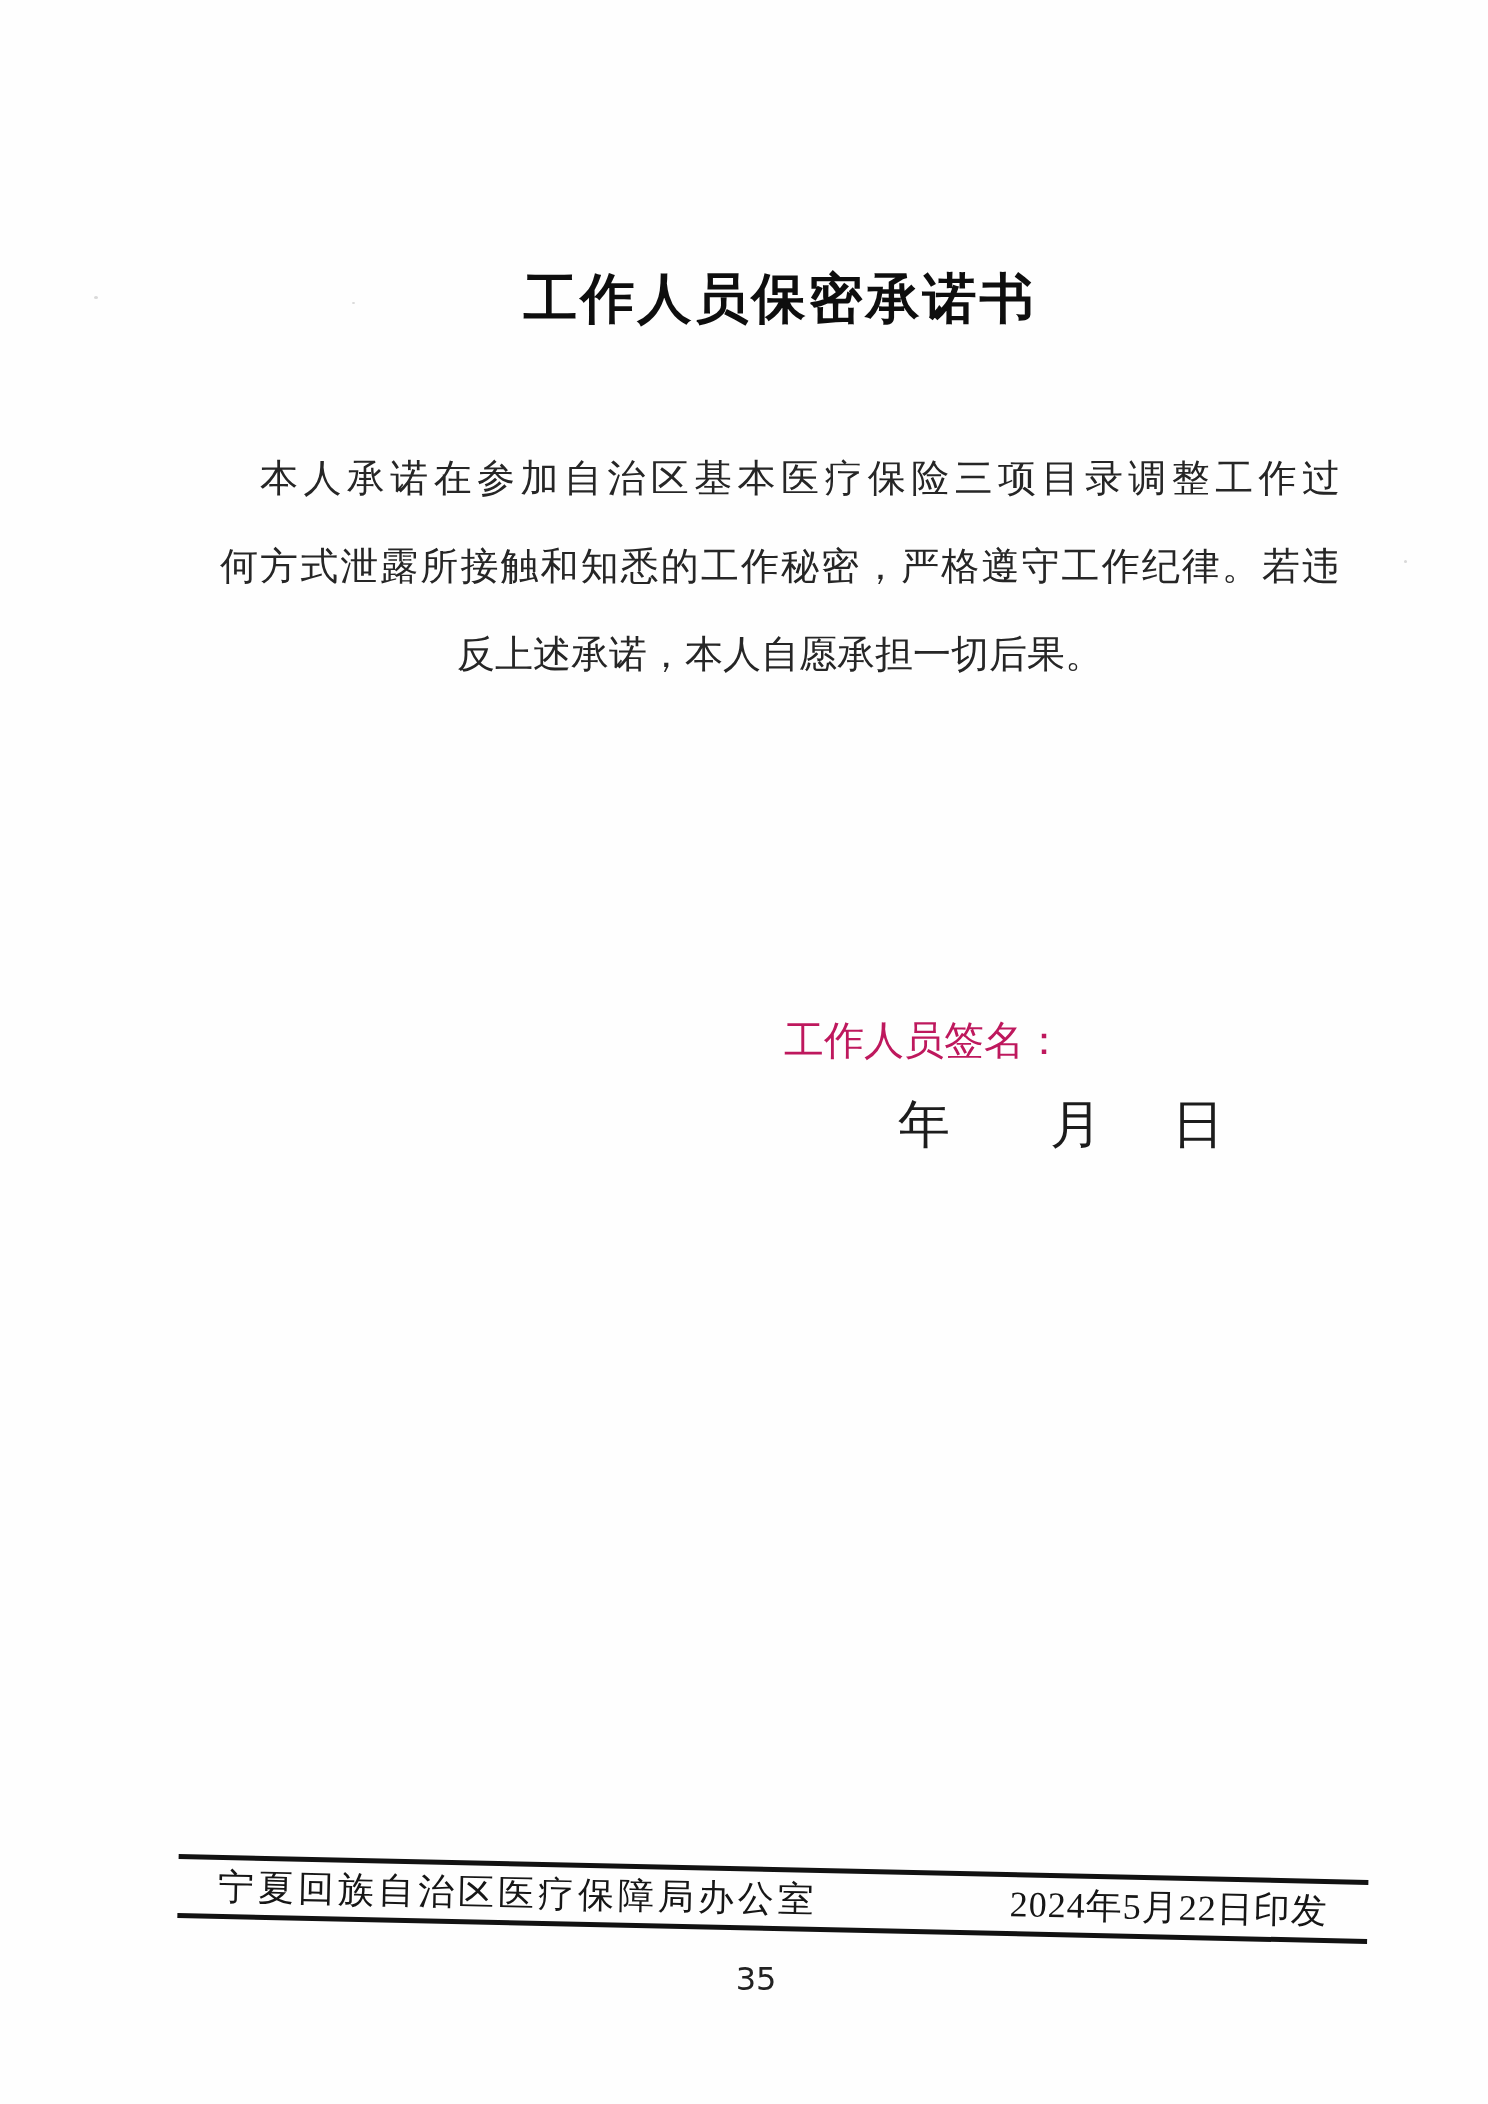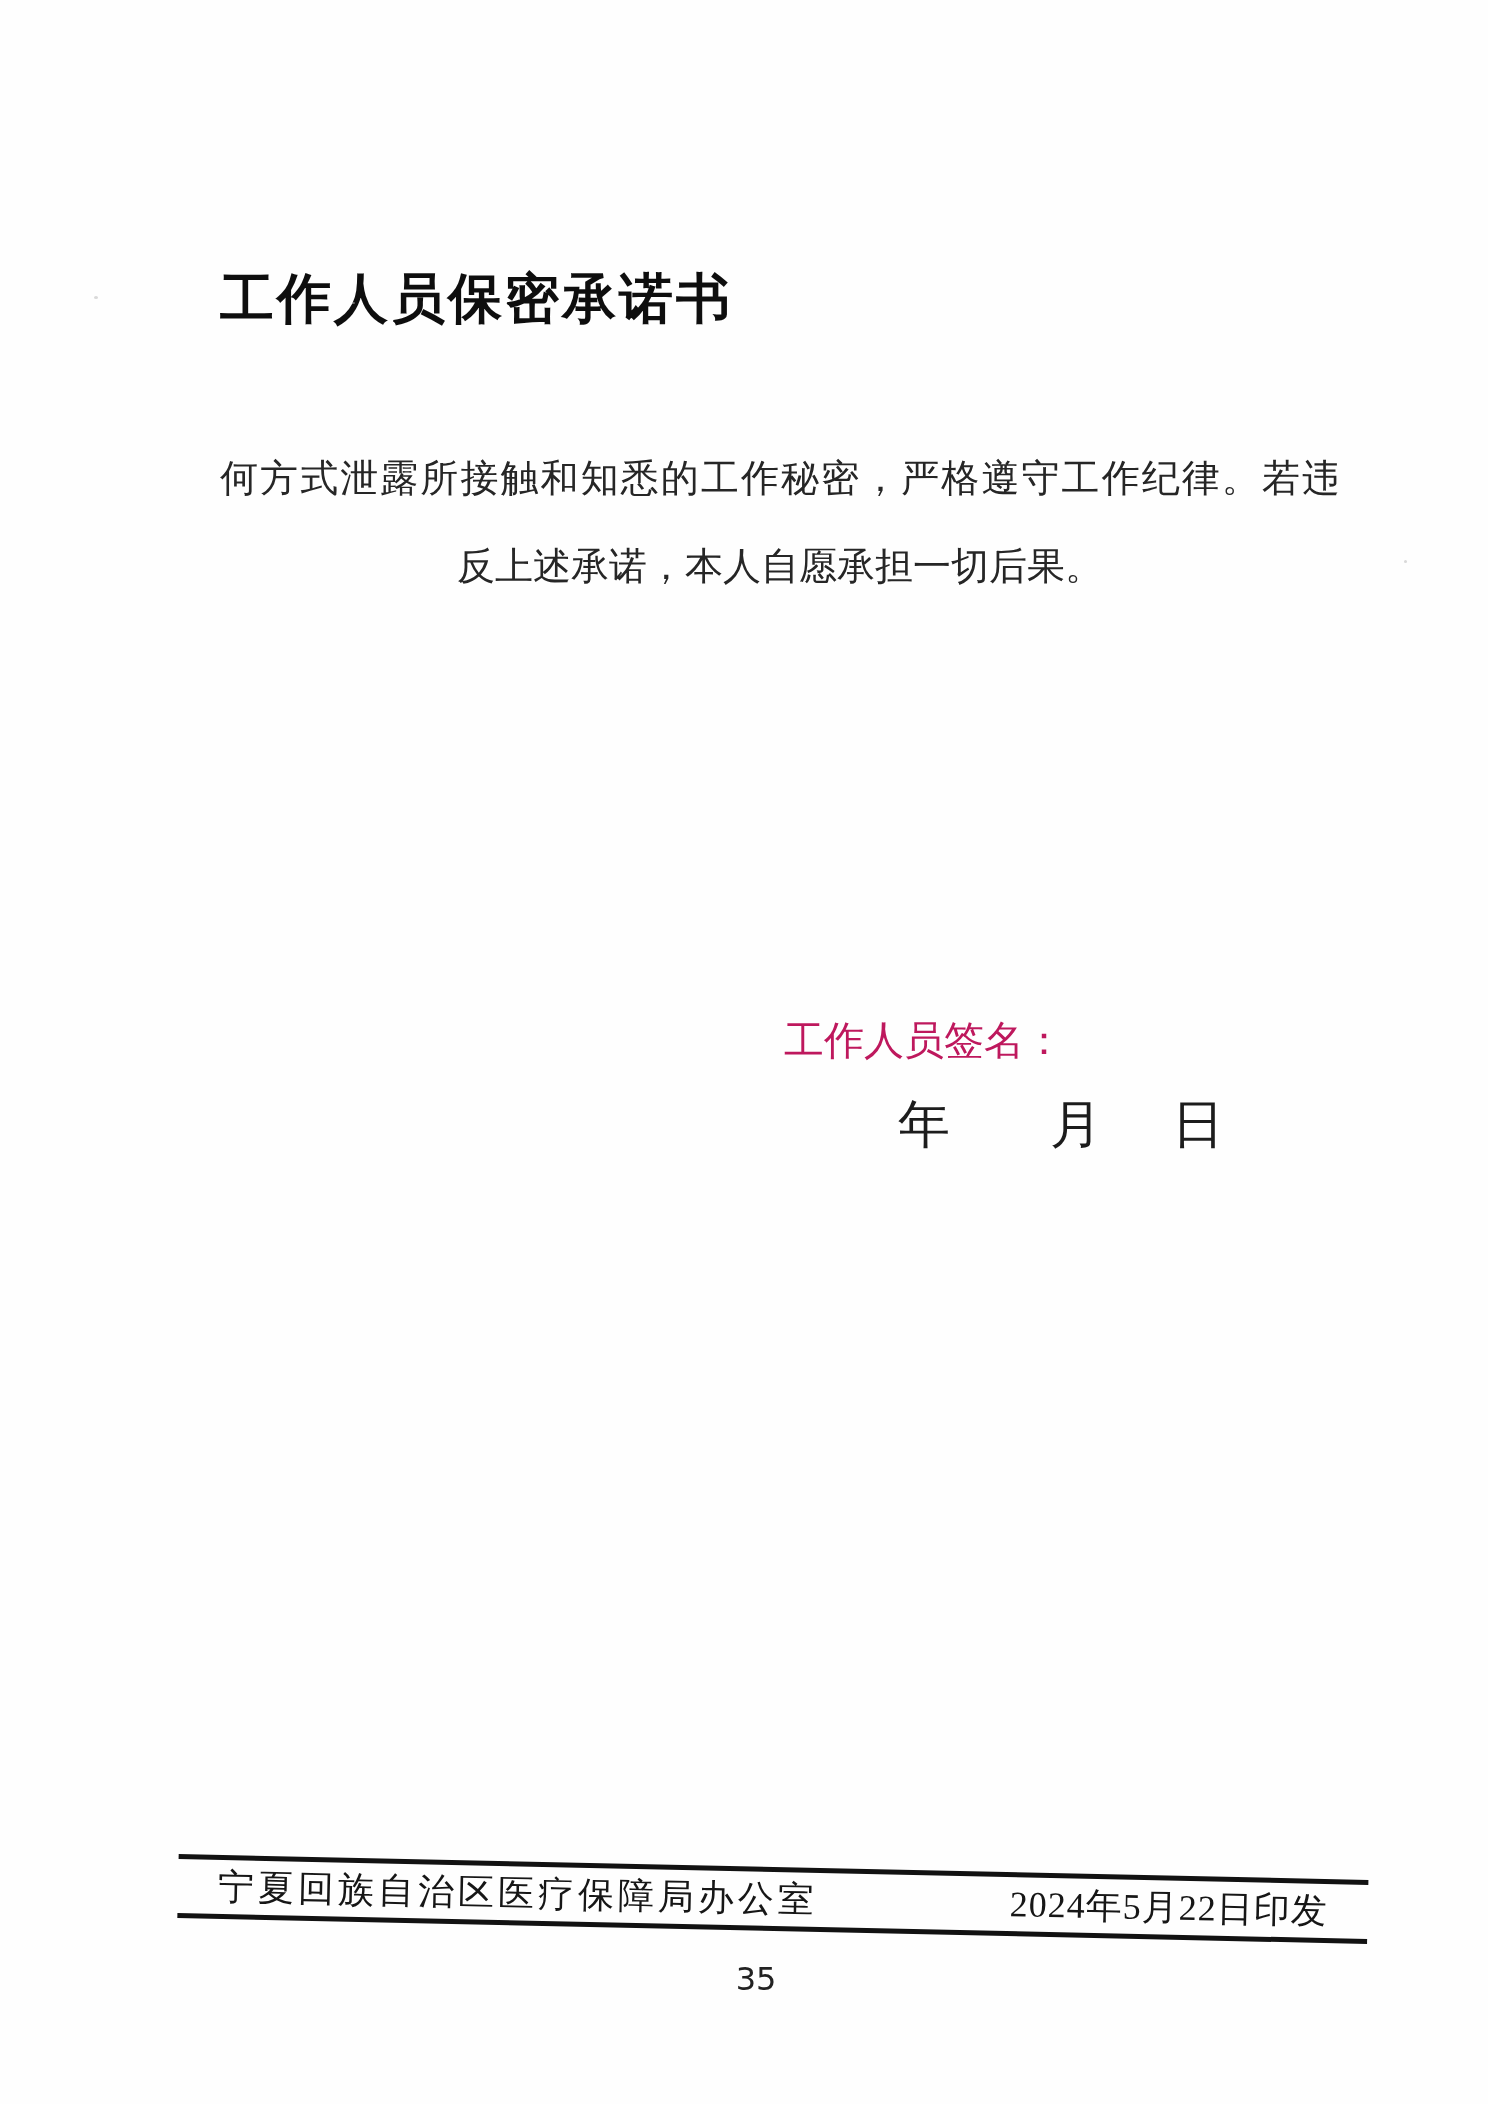--- a/index.html
+++ b/index.html
@@ -15,21 +15,21 @@
     font-family: "Liberation Serif", "DejaVu Serif", serif;
     color: #1e1e1e;
     overflow: hidden;
   }
   .doc-title {
     position: absolute;
     top: 268px;
     left: 220px;
     width: 1120px;
     margin: 0;
-    text-align: left;
+    text-align: center;
     font-size: 54px;
     line-height: 62px;
     font-weight: 700;
     letter-spacing: 3px;
     color: #0e0e0e;
   }
   .body-text {
     position: absolute;
     top: 434px;
     left: 220px;
@@ -117,20 +117,21 @@
   .speck.s3 { left: 352px; top: 302px;  width: 3px; height: 2px; }
 </style>
 </head>
 <body>
 
 <div class="page">
 
   <h1 class="doc-title">工作人员保密承诺书</h1>
 
   <div class="body-text">
+    <div class="body-line justify indent">本人承诺在参加自治区基本医疗保险三项目录调整工作过</div>
     <div class="body-line justify">何方式泄露所接触和知悉的工作秘密，严格遵守工作纪律。若违</div>
     <div class="body-line">反上述承诺，本人自愿承担一切后果。</div>
   </div>
 
   <div class="sig-label">工作人员签名：</div>
 
   <div class="date-line">
     <span>年</span><span class="month-gap">月</span><span class="day-gap">日</span>
   </div>
 

